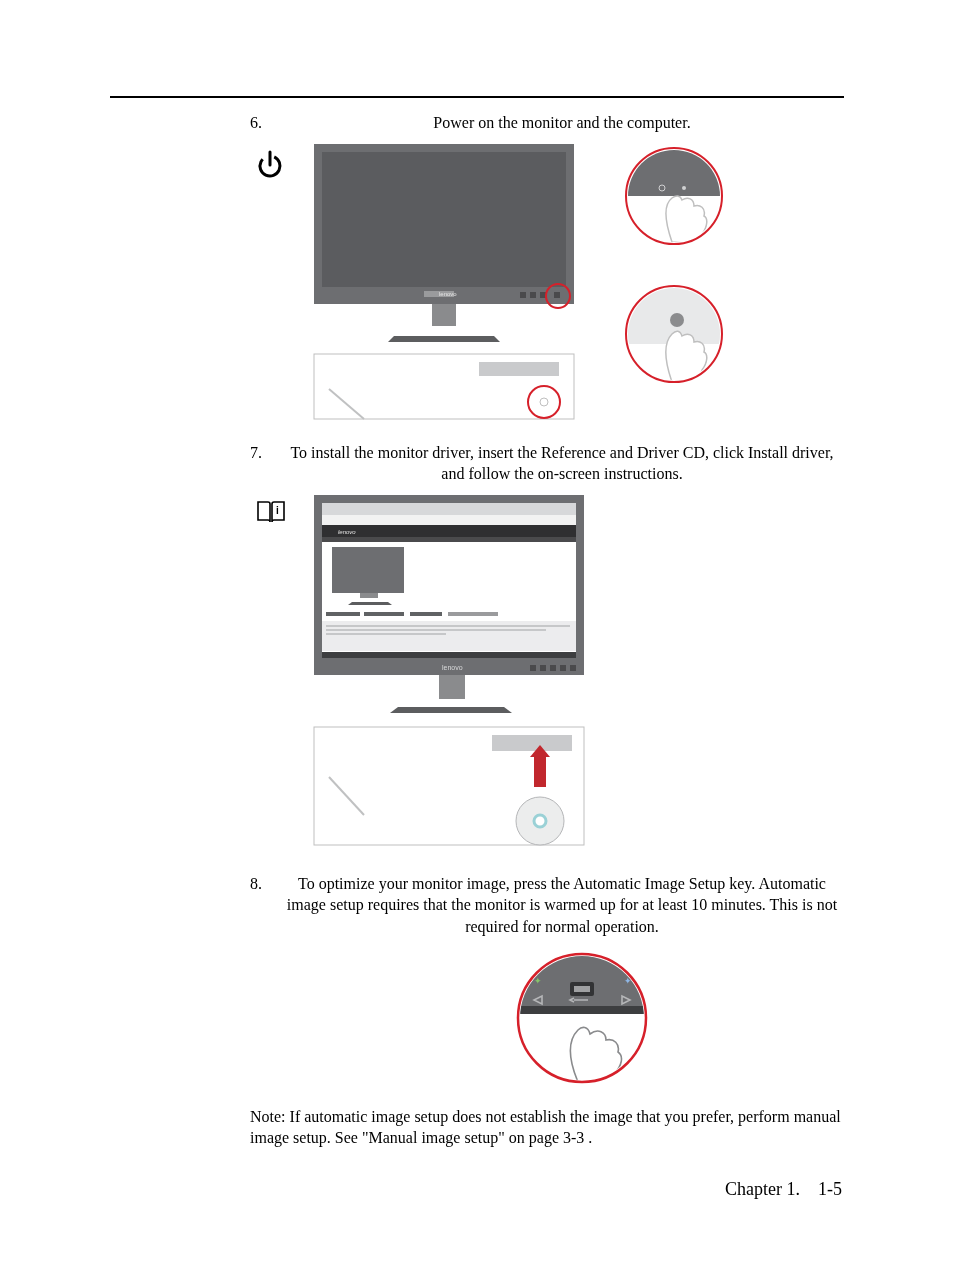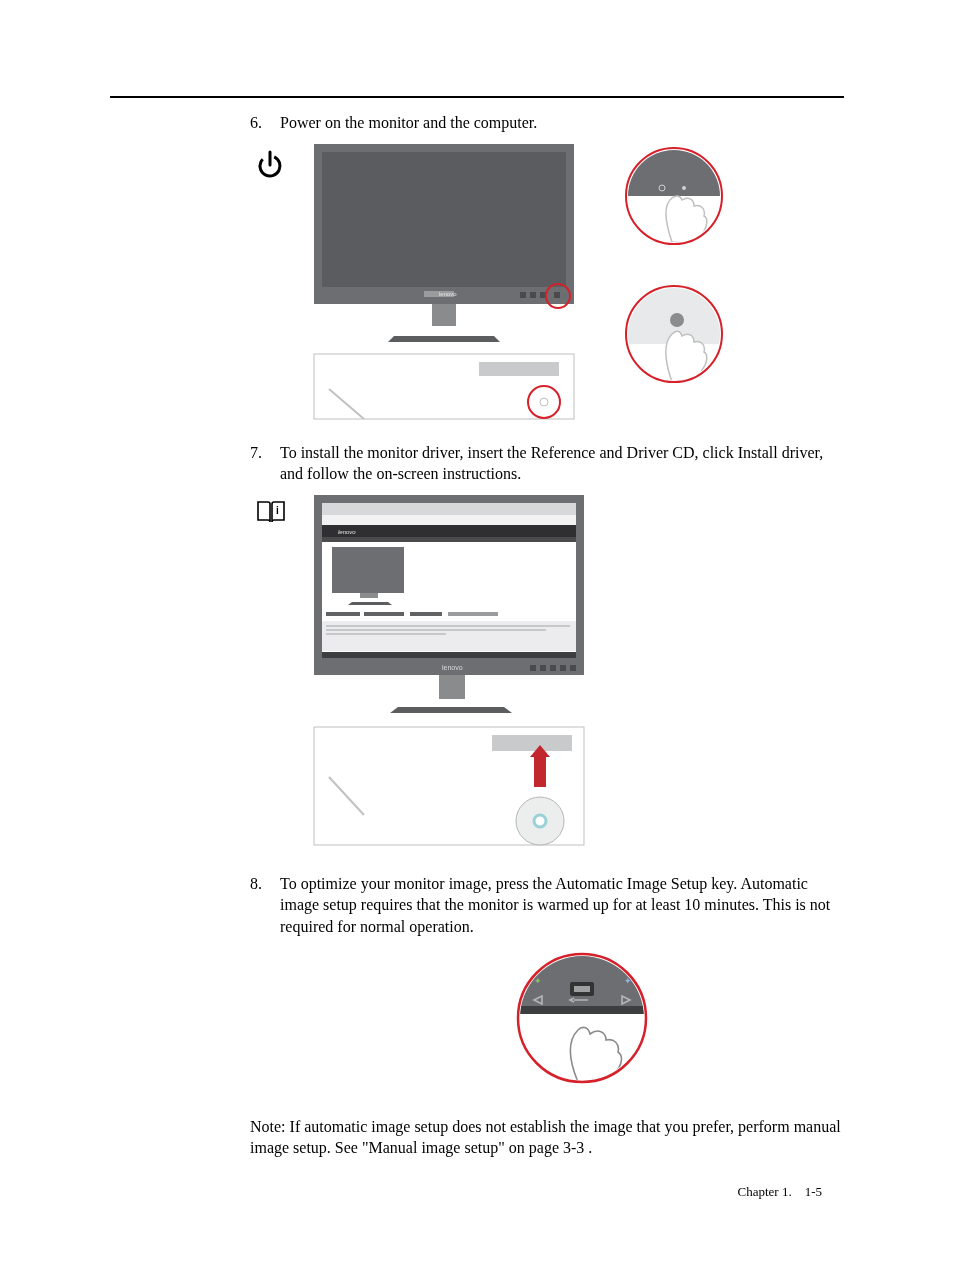--- a/index.html
+++ b/index.html
@@ -26,31 +26,32 @@
     margin: 0 0 10px 140px;
     font-size: 16px;
     line-height: 1.35;
   }
   .step-num {
     width: 30px;
     flex: 0 0 30px;
   }
   .step-text {
     flex: 1;
+    text-align: center;
   }
   .note {
-    margin: 28px 0 0 140px;
+    margin: 18px 0 0 140px;
     font-size: 16px;
     line-height: 1.35;
   }
   .footer {
     position: absolute;
-    right: 132px;
+    right: 112px;
     bottom: 70px;
-    font-size: 13px;
+    font-size: 18px;
     font-family: "Times New Roman", Times, serif;
   }
   .figure-block {
     margin: 8px 0 18px 140px;
     display: flex;
     align-items: flex-start;
     gap: 18px;
   }
   .margin-icon {
     width: 36px;

